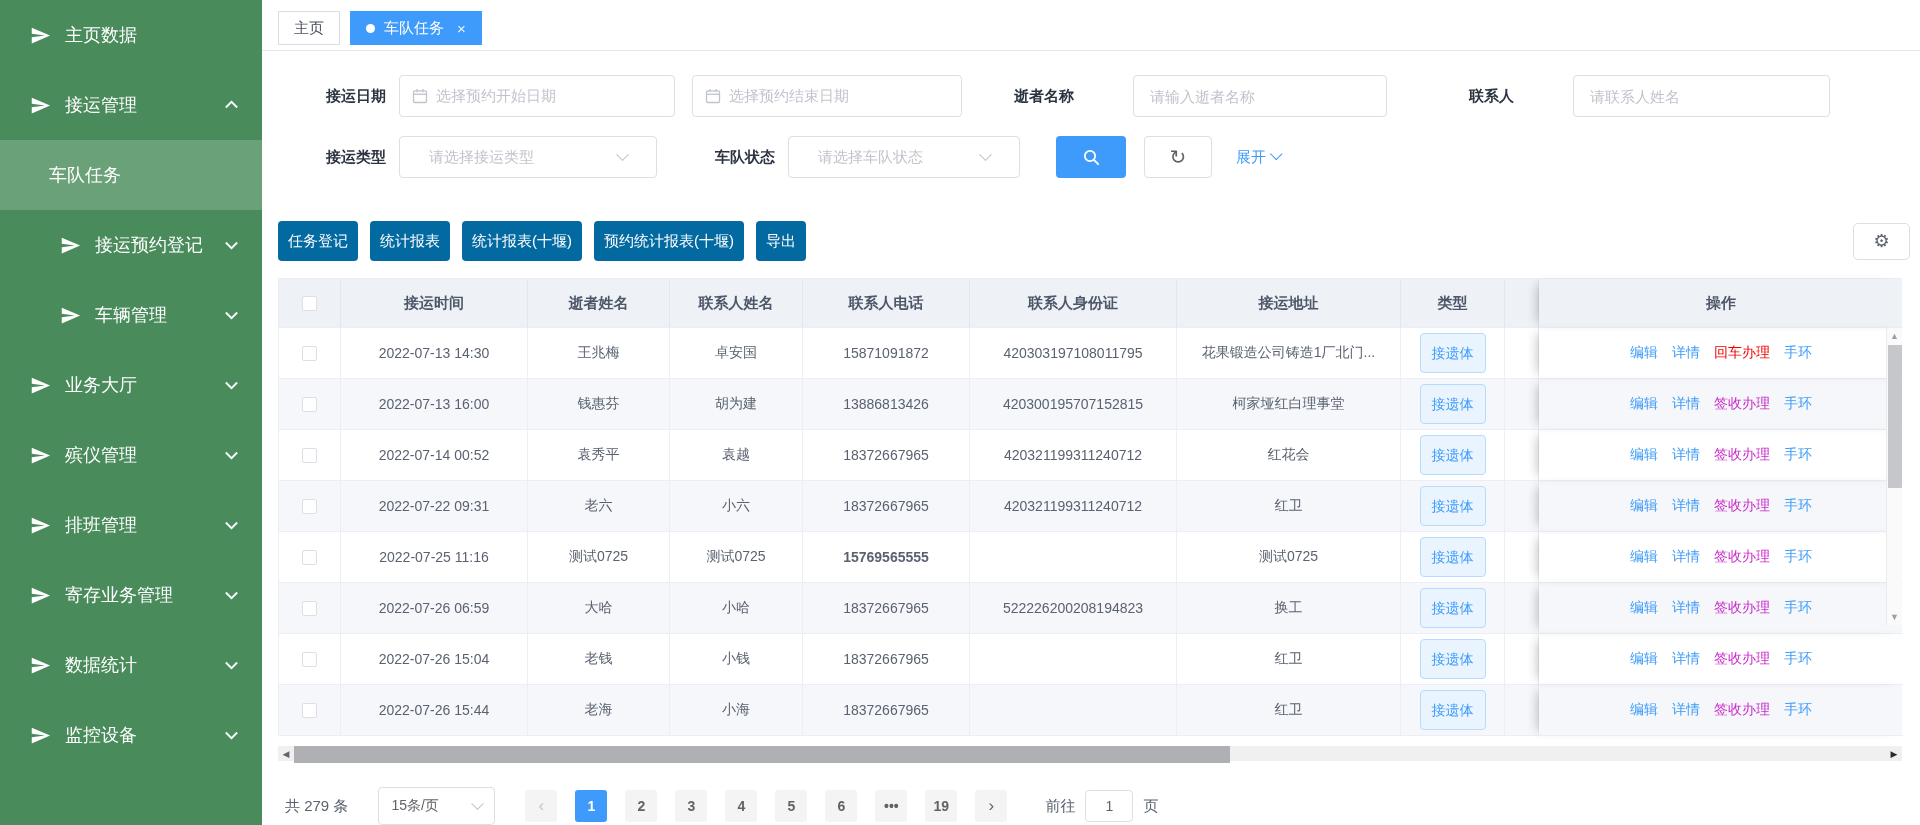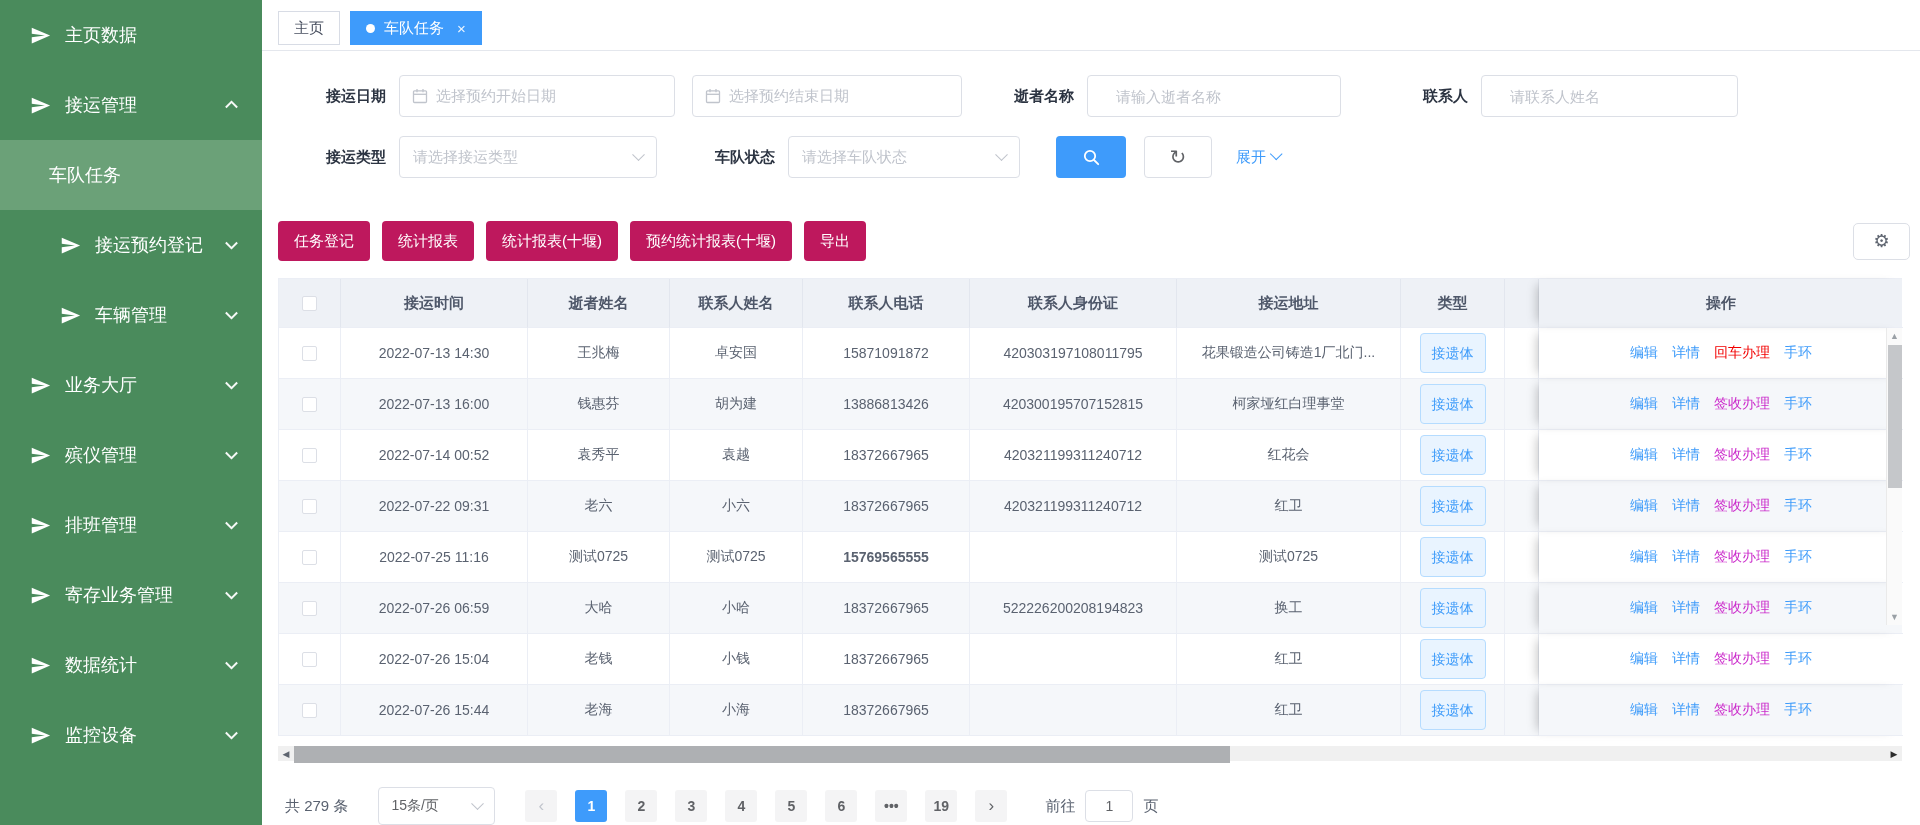--- a/index.html
+++ b/index.html
@@ -35,37 +35,37 @@
   
   .filters { padding-top:24px; }
   .frow { display:flex; align-items:center; margin-bottom:19px; }
   .f-label { flex-shrink:0; text-align:right; padding-right:13px; font-weight:700;
     color:#2c3442; font-size:15px; }
   .w-main { width:137px; }
   .inp, .sel, .datebox { height:42px; border:1px solid #dcdfe6; border-radius:4px; background:#fff; }
   .datebox { display:flex; align-items:center; padding:0 12px; gap:8px; cursor:pointer; }
   .datebox svg { flex-shrink:0; }
   .ph { color:#c0c4cc; font-size:15px; white-space:nowrap; overflow:hidden; }
-  input.inp { padding:0 28px; font-size:15px; color:#606266; width:100%;
-    font-family:inherit; outline:none; }
+  input.inp { padding:0 16px; font-size:15px; color:#606266; width:100%;
+    font-family:inherit; outline:none;margin-left:46px; }
   input.inp::placeholder { color:#c0c4cc; }
-  .sel { display:flex; align-items:center; justify-content:space-between; padding:0 13px; cursor:pointer; }
+  .sel { display:flex; align-items:center; justify-content:space-between; padding:0 29px; cursor:pointer; }
   .cdn { width:9px; height:9px; border-right:1.6px solid #c0c4cc; border-bottom:1.6px solid #c0c4cc;
     transform:rotate(45deg) translate(-2px,-2px); flex-shrink:0; }
   .btn-search { width:70px; height:42px; margin-left:36px; background:#3e9bfb; border:none;
     border-radius:4px; cursor:pointer; display:flex; align-items:center; justify-content:center; }
   .btn-refresh { width:68px; height:42px; margin-left:18px; background:#fff; border:1px solid #dcdfe6;
     border-radius:4px; cursor:pointer; font-size:20px; color:#606266; line-height:1; }
   .expand { margin-left:24px; color:#3e9bfb; font-size:15px; cursor:pointer;
     display:inline-flex; align-items:center; gap:5px; }
   .expand .cdn { border-color:#3e9bfb; transform:rotate(45deg) translate(-2px,-3px); }
 
   
   .toolbar { display:flex; align-items:center; margin:24px 10px 0 16px; }
-  .tb-btn { height:40px; padding:0 16px; margin-right:12px; background:#be185d; color:#fff;
+  .tb-btn { height:40px; padding:0 10px; margin-right:12px; background:#0369a1; color:#fff;
     border:none; border-radius:4px; font-size:15px; cursor:pointer; font-family:inherit; }
   .gear-btn { margin-left:auto; width:57px; height:37px; background:#fff; border:1px solid #dcdfe6;
     border-radius:5px; cursor:pointer; font-size:18px; color:#5f6570; line-height:1; }
 
   
   .table-wrap { position:relative; margin:17px 0 0 16px; width:1624px;
     border-left:1px solid #ebeef5; }
   .thead { display:flex; height:50px; background:#eef1f6; border-top:1px solid #ebeef5; }
   .th { flex-shrink:0; display:flex; align-items:center; justify-content:center;
     font-weight:700; font-size:15px; color:#4e5769; border-right:1px solid #e2e6ee;

